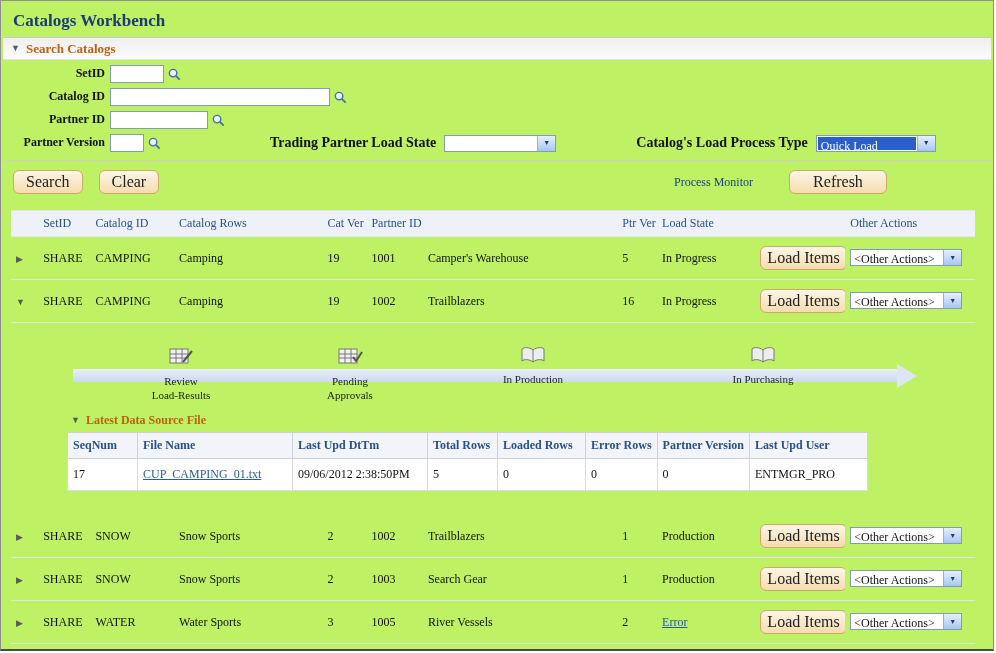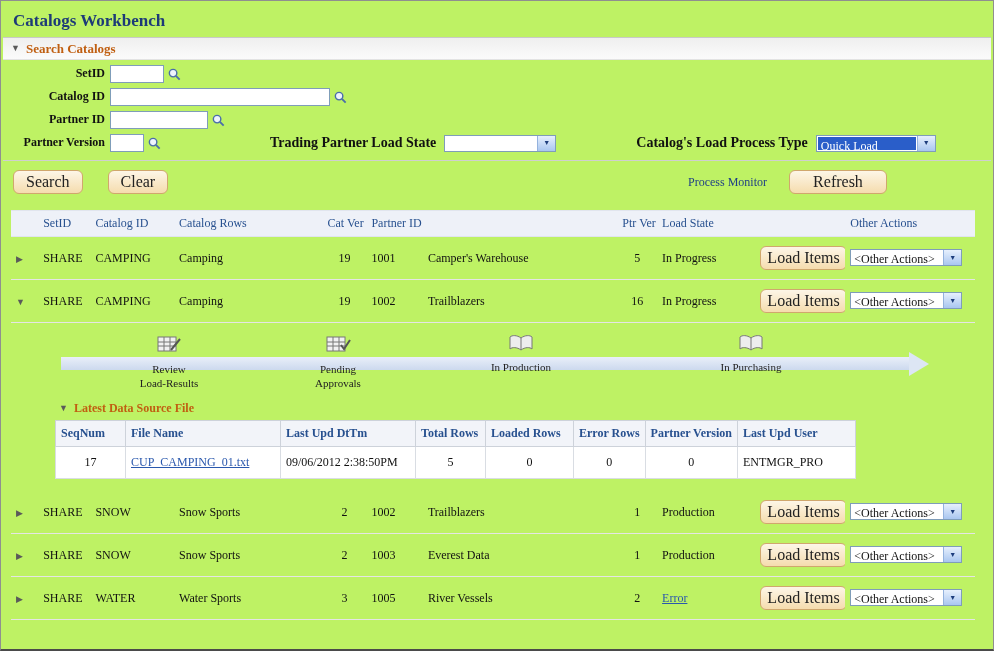--- a/index.html
+++ b/index.html
@@ -25,30 +25,30 @@
   .combo-text{flex:1;font-size:12px;padding:2px 3px;white-space:nowrap;overflow:hidden;}
   .combo-text.selhl{background:#2a5ec9;color:#fff;margin:1px;}
   .combo-btn{width:17px;background:linear-gradient(#e7f0fd,#a9c6f0);border-left:1px solid #94b2dd;display:flex;align-items:center;justify-content:center;font-size:7px;color:#1d3d7d;}
 
   .groupbox-bottom{border-bottom:1px solid #cfcfcf;margin:8px 2px 0 2px;}
 
   .psbtn{font-family:inherit;font-size:16px;color:#222;background:linear-gradient(#fdf6e7,#f5dcae);border:1px solid #d0a76d;padding:2px 12px;border-radius:6px;cursor:pointer;white-space:nowrap;}
   .btnrow{display:flex;align-items:center;margin:9px 8px 8px 12px;}
   .btnrow .spacer{flex:1;}
   .link{color:#1f3f86;cursor:pointer;text-decoration:none;}
-  .btn-refresh{min-width:98px;margin-left:22px;margin-right:98px;}
+  .btn-refresh{min-width:98px;margin-left:36px;margin-right:98px;}
 
   table.grid{border-collapse:collapse;width:964px;margin:16px 8px 0 10px;table-layout:fixed;}
   .grid th{background:#eef1f8;color:#27508f;font-weight:normal;font-size:12px;text-align:left;padding:5px 5px;border-top:1px solid #e1e5ee;border-bottom:1px solid #e1e5ee;overflow:hidden;white-space:nowrap;}
   .grid td{font-size:12px;color:#111;padding:9px 5px;vertical-align:middle;overflow:hidden;white-space:nowrap;}
   .grow td{border-bottom:1px solid #e5e5e5;}
-  .r{text-align:center;}
+  .r{text-align:left;}
   .ctr{text-align:center;}
   .grid .psbtn.small{padding:2px 6px;}
-  .exp-cell{padding:0 !important;}
+  .exp-cell{padding:12px !important;}
 
   .flow{position:relative;height:66px;margin:8px 42px 2px 42px;}
   .flow-band{position:absolute;left:8px;right:24px;top:26px;height:13px;background:linear-gradient(#e9eff9,#ccd9ee);}
   .flow-band:after{content:"";position:absolute;right:-20px;top:-5px;width:0;height:0;border-left:20px solid #dde6f4;border-top:12px solid transparent;border-bottom:12px solid transparent;}
   .flow-step{position:absolute;top:2px;width:120px;text-align:center;}
   .flow-label{display:block;font-size:11px;color:#222;white-space:pre-line;line-height:1.25;margin-top:2px;}
 
   .subsec{display:flex;align-items:center;margin:4px 0 4px 48px;}
   .subsec .sec-title{font-size:12px;}
 
@@ -115,21 +115,21 @@
         <span class="combo-text selhl">Quick Load</span>
         <span class="combo-btn">▼</span>
       </span>
     </div>
 
     <div class="groupbox-bottom"></div>
   </div>
 
   <div class="btnrow">
     <button class="psbtn" style="min-width:66px">Search</button>
-    <button class="psbtn" style="min-width:58px;margin-left:25px">Clear</button>
+    <button class="psbtn" style="min-width:58px;margin-left:16px">Clear</button>
     <span class="spacer"></span>
     <a class="link">Process Monitor</a>
     <button class="psbtn btn-refresh">Refresh</button>
   </div>
 
 
   <table class="grid">
     <colgroup>
       <col style="width:26px">
         <col style="width:50px">
@@ -301,21 +301,21 @@
             </span></td>
       </tr>
 
       <tr class="grow">
         <td><span class="tri">▶</span></td>
         <td>SHARE</td>
         <td>SNOW</td>
         <td>Snow Sports</td>
         <td class="r">2</td>
         <td>1003</td>
-        <td>Everest Data</td>
+        <td>Search Gear</td>
         <td class="r">1</td>
         <td>Production</td>
         <td><button class="psbtn small">Load Items</button></td>
         <td><span class="combo" style="width:112px">
               <span class="combo-text">&lt;Other Actions&gt;</span>
               <span class="combo-btn">▼</span>
             </span></td>
       </tr>
 
       <tr class="grow">

